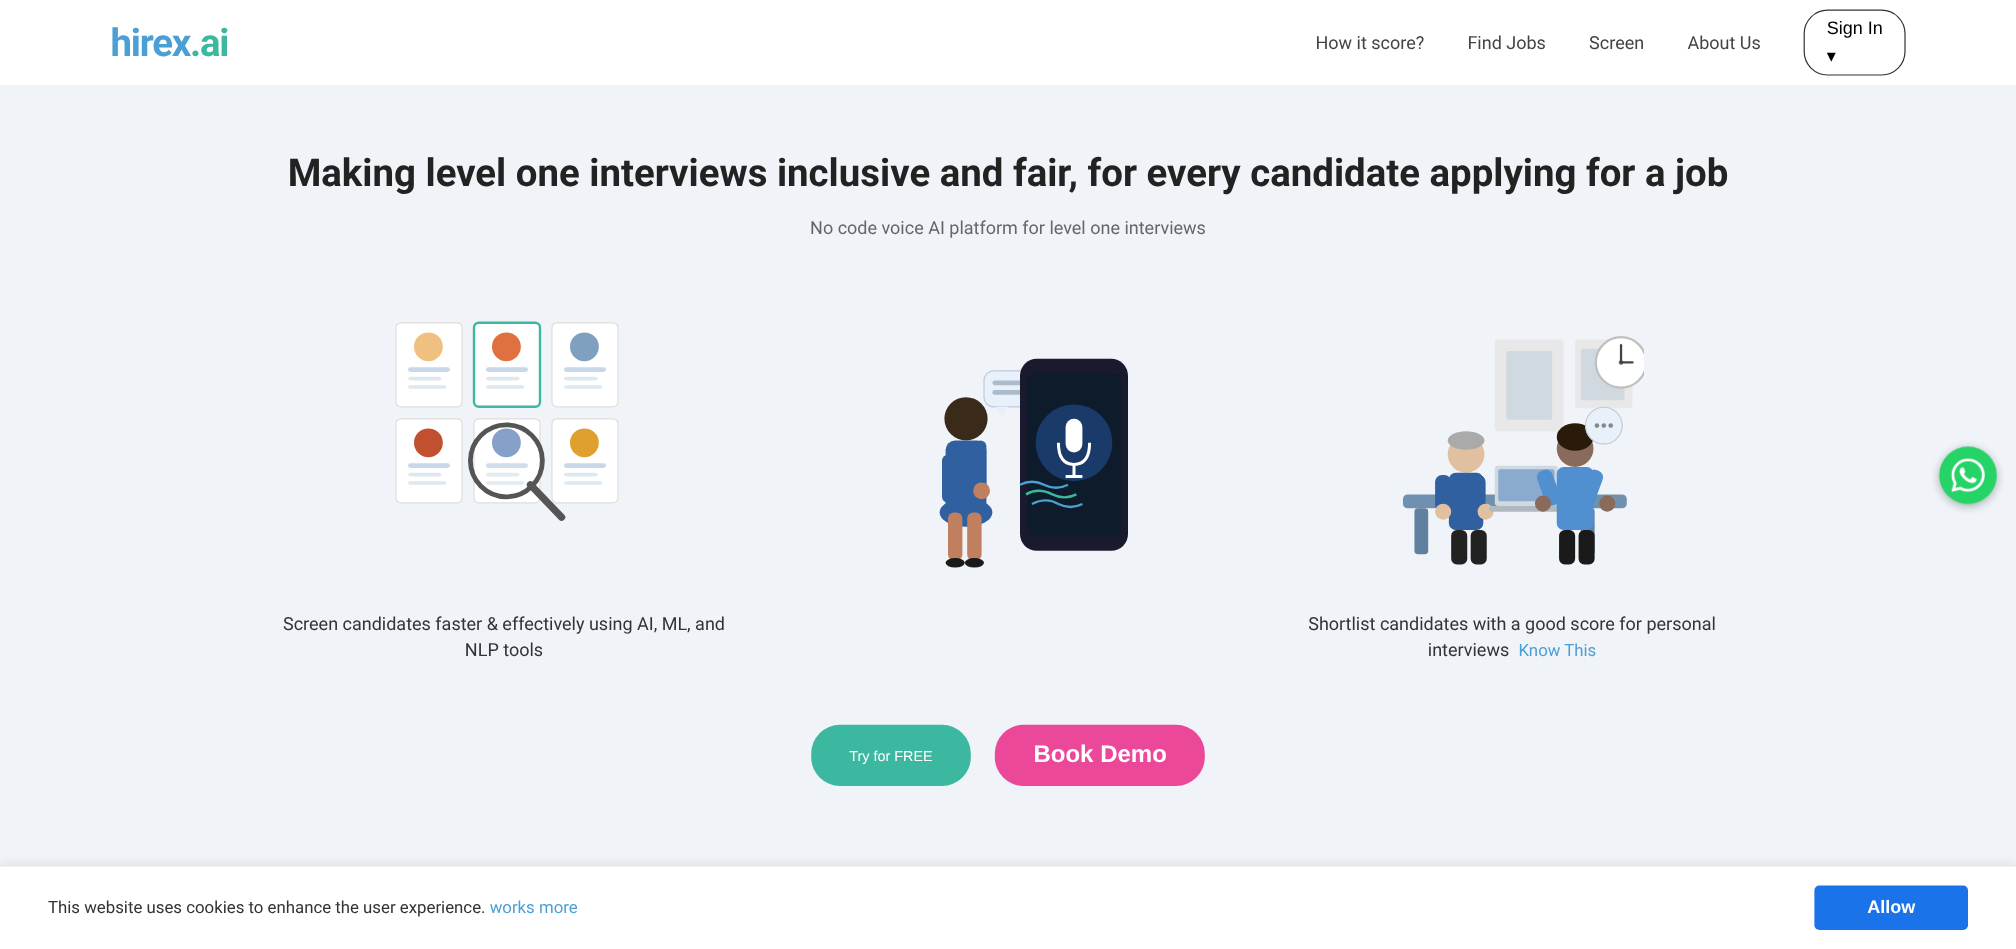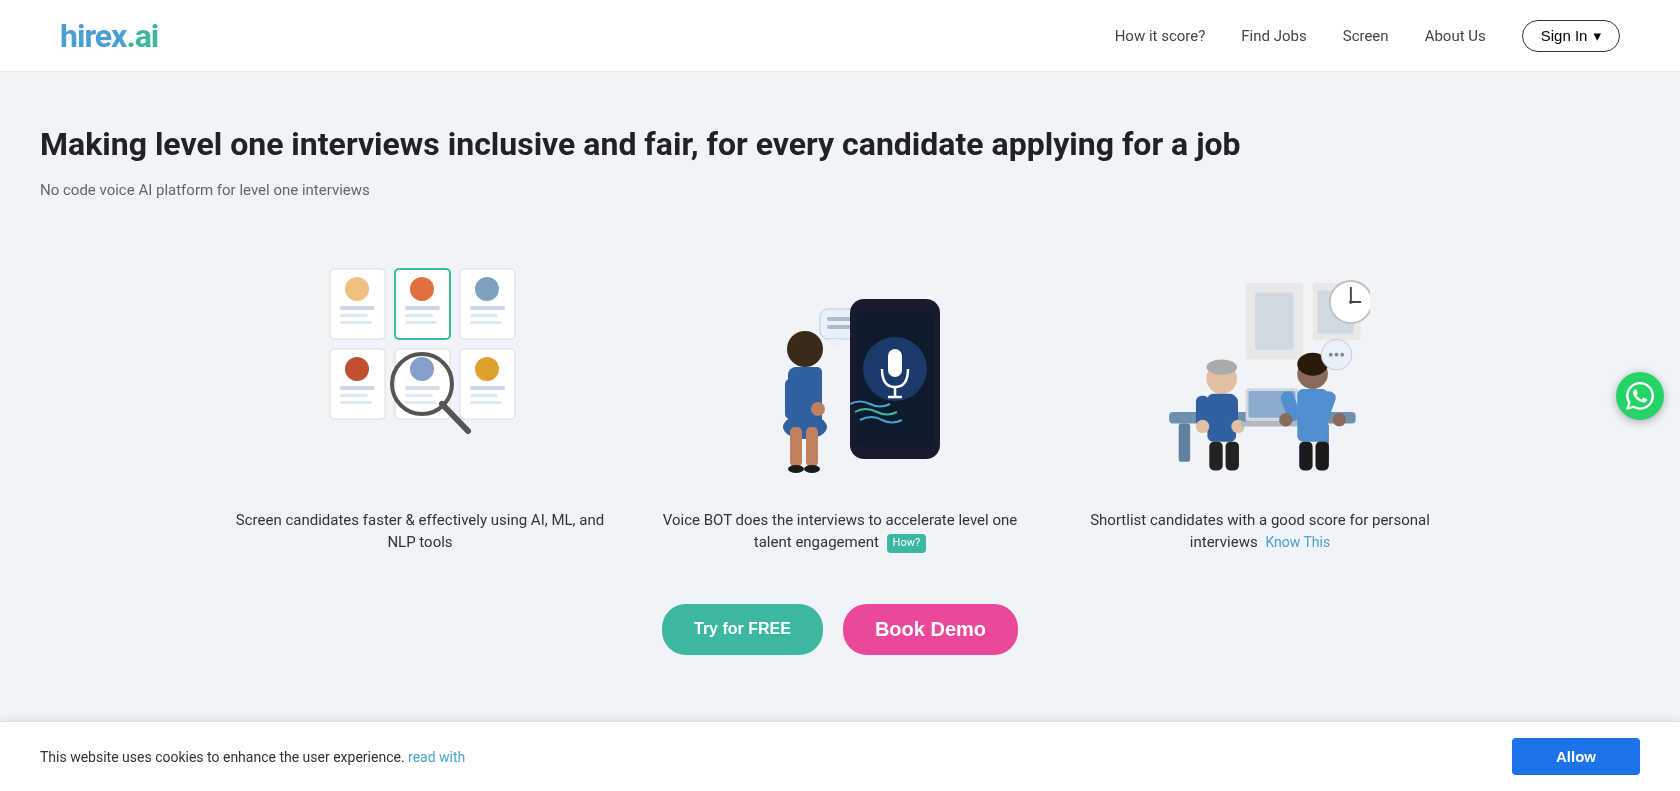--- a/index.html
+++ b/index.html
@@ -5,21 +5,21 @@
     * { margin: 0; padding: 0; box-sizing: border-box; }
     body { font-family: -apple-system, BlinkMacSystemFont, 'Segoe UI', Roboto, sans-serif; background: #f8f9fa; min-height: 791px; overflow-x: hidden; }
 
     
     .header {
       background: #fff;
       border-bottom: 1px solid #e9ecef;
       display: flex;
       align-items: center;
       justify-content: space-between;
-      padding: 0 60px;
+      padding: 0 92px;
       height: 72px;
       position: relative;
       z-index: 10;
     }
     .logo {
       font-size: 32px;
       font-weight: 700;
       color: #4a9fd4;
       letter-spacing: -1px;
     }
@@ -34,32 +34,34 @@
     .signin-btn {
       border: 1.5px solid #333;
       border-radius: 20px;
       padding: 6px 18px;
       font-size: 15px;
       background: #fff;
       cursor: pointer;
       display: flex;
       align-items: flex-start;
       gap: 6px;
+      flex-direction: column;
     }
 
     
     .main {
       background: #f0f4f8;
       min-height: 719px;
       padding: 50px 40px 40px;
       position: relative;
     }
 
     
     .hero {
+      text-align: center;
       margin-bottom: 50px;
     }
     .hero-title {
       font-size: 32px;
       font-weight: 700;
       color: #222;
       line-height: 1.4;
       margin-bottom: 14px;
     }
     .hero-subtitle {
@@ -120,22 +122,22 @@
       justify-content: center;
       gap: 20px;
       margin-top: 10px;
     }
     .btn-try {
       background: #3db8a0;
       color: #fff;
       border: none;
       border-radius: 24px;
       padding: 14px 32px;
-      font-size: 16px;
-      font-weight: 700;
+      font-size: 12px;
+      font-weight: 400;
       cursor: pointer;
     }
     .btn-demo {
       background: #ec4899;
       color: #fff;
       border: none;
       border-radius: 24px;
       padding: 14px 32px;
       font-size: 20px;
       font-weight: 600;
@@ -317,24 +319,20 @@
           <rect x="158" y="100" width="14" height="28" rx="7" fill="white"></rect>
           <path d="M152 120 Q152 138 165 138 Q178 138 178 120" fill="none" stroke="white" stroke-width="2.5"></path>
           <line x1="165" y1="138" x2="165" y2="148" stroke="white" stroke-width="2.5"></line>
           <line x1="158" y1="148" x2="172" y2="148" stroke="white" stroke-width="2.5"></line>
 
           <path d="M120 155 Q130 150 140 155 Q150 160 160 155" fill="none" stroke="#4a9fd4" stroke-width="2"></path>
           <path d="M125 163 Q135 157 147 163 Q157 168 167 163" fill="none" stroke="#3db8a0" stroke-width="2"></path>
           <path d="M130 171 Q142 165 152 171 Q162 176 172 171" fill="none" stroke="#4a9fd4" stroke-width="2"></path>
         </svg>
       </div>
-      <p class="feature-text">
-        <span>Voice BOT does the interviews to accelerate level one talent engagement</span>
-        <span class="how-badge">How?</span>
-      </p>
     </div>
 
     <div class="feature-card">
       <div class="feature-illustration">
         <svg class="illus-shortlist" viewBox="0 0 230 220" xmlns="http://www.w3.org/2000/svg">
 
           <rect x="100" y="20" width="60" height="80" rx="3" fill="#e8e8e8"></rect>
           <rect x="110" y="30" width="40" height="60" rx="2" fill="#d0d8e0"></rect>
           <rect x="170" y="20" width="50" height="60" rx="3" fill="#e8e8e8"></rect>
           <rect x="175" y="28" width="38" height="45" rx="2" fill="#d0d8e0"></rect>
@@ -401,16 +399,16 @@
 
 <div class="whatsapp-fab">
   <svg width="28" height="28" viewBox="0 0 24 24" fill="white" xmlns="http://www.w3.org/2000/svg">
     <path d="M17.472 14.382c-.297-.149-1.758-.867-2.03-.967-.273-.099-.471-.148-.67.15-.197.297-.767.966-.94 1.164-.173.199-.347.223-.644.075-.297-.15-1.255-.463-2.39-1.475-.883-.788-1.48-1.761-1.653-2.059-.173-.297-.018-.458.13-.606.134-.133.298-.347.446-.52.149-.174.198-.298.298-.497.099-.198.05-.371-.025-.52-.075-.149-.669-1.612-.916-2.207-.242-.579-.487-.5-.669-.51-.173-.008-.371-.01-.57-.01-.198 0-.52.074-.792.372-.272.297-1.04 1.016-1.04 2.479 0 1.462 1.065 2.875 1.213 3.074.149.198 2.096 3.2 5.077 4.487.709.306 1.262.489 1.694.625.712.227 1.36.195 1.871.118.571-.085 1.758-.719 2.006-1.413.248-.694.248-1.289.173-1.413-.074-.124-.272-.198-.57-.347m-5.421 7.403h-.004a9.87 9.87 0 01-5.031-1.378l-.361-.214-3.741.982.998-3.648-.235-.374a9.86 9.86 0 01-1.51-5.26c.001-5.45 4.436-9.884 9.888-9.884 2.64 0 5.122 1.03 6.988 2.898a9.825 9.825 0 012.893 6.994c-.003 5.45-4.437 9.884-9.885 9.884m8.413-18.297A11.815 11.815 0 0012.05 0C5.495 0 .16 5.335.157 11.892c0 2.096.547 4.142 1.588 5.945L.057 24l6.305-1.654a11.882 11.882 0 005.683 1.448h.005c6.554 0 11.89-5.335 11.893-11.893a11.821 11.821 0 00-3.48-8.413z"></path>
   </svg>
 </div>
 
 <div class="cookie-banner">
   <div class="cookie-text">
     <span>This website uses cookies to enhance the user experience.</span>
-    <a class="cookie-link">read with</a>
+    <a class="cookie-link">works more</a>
   </div>
   <button class="allow-btn">Allow</button>
 </div>
 
 </body></html>

